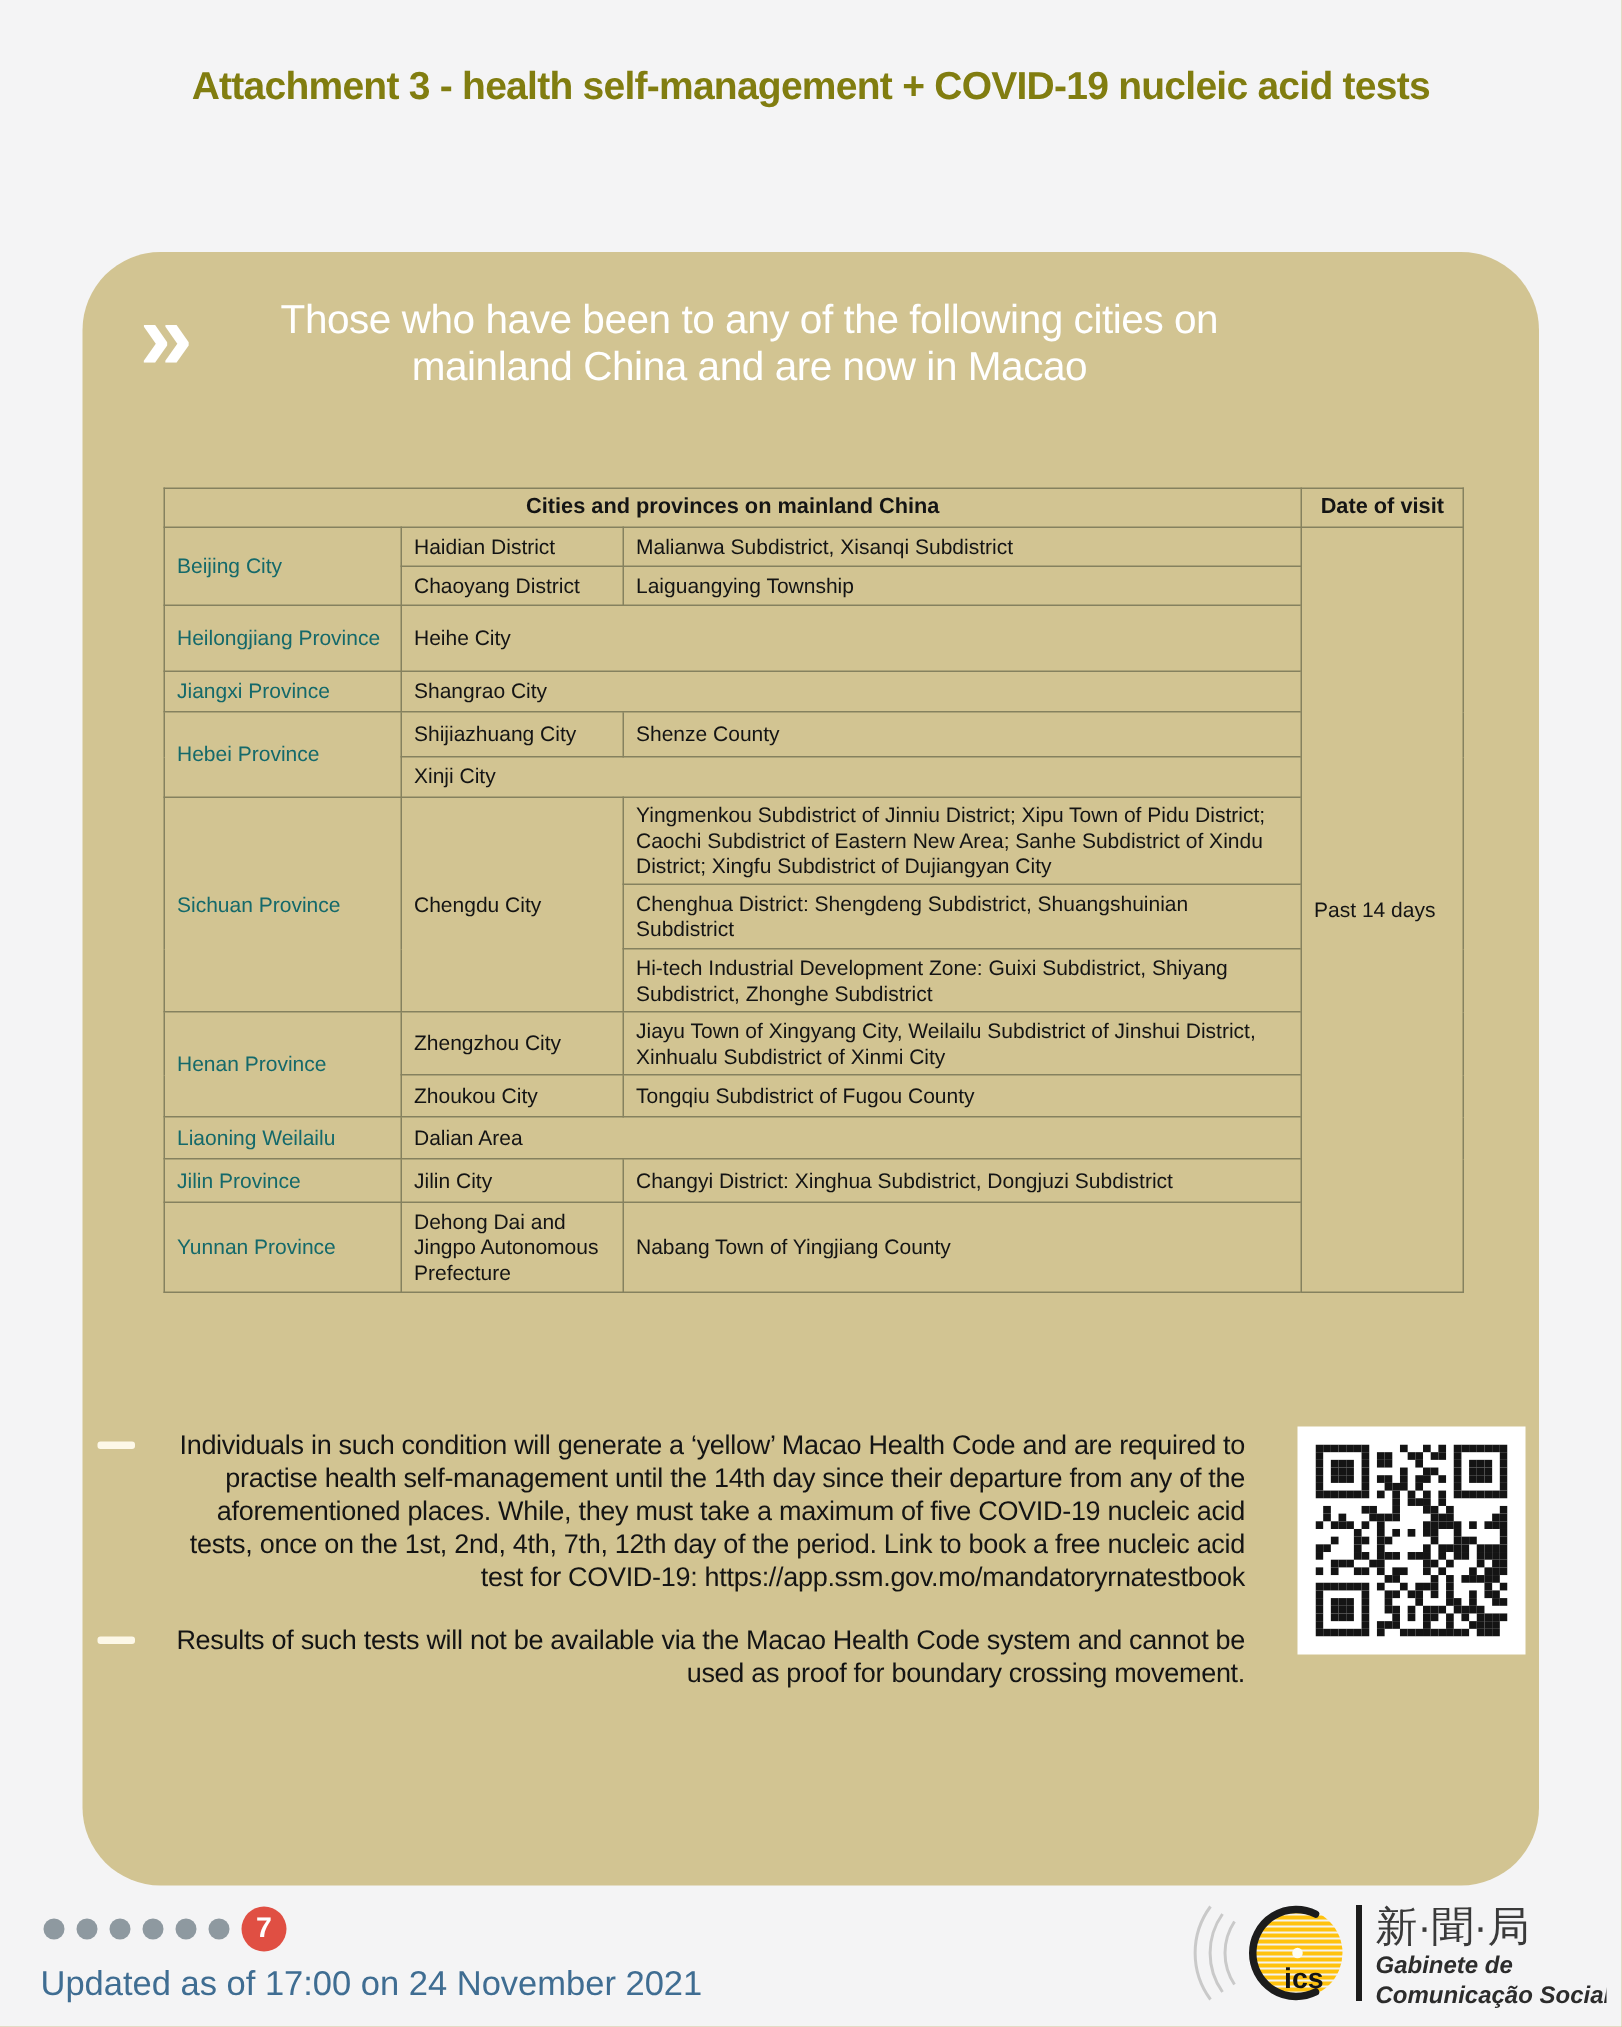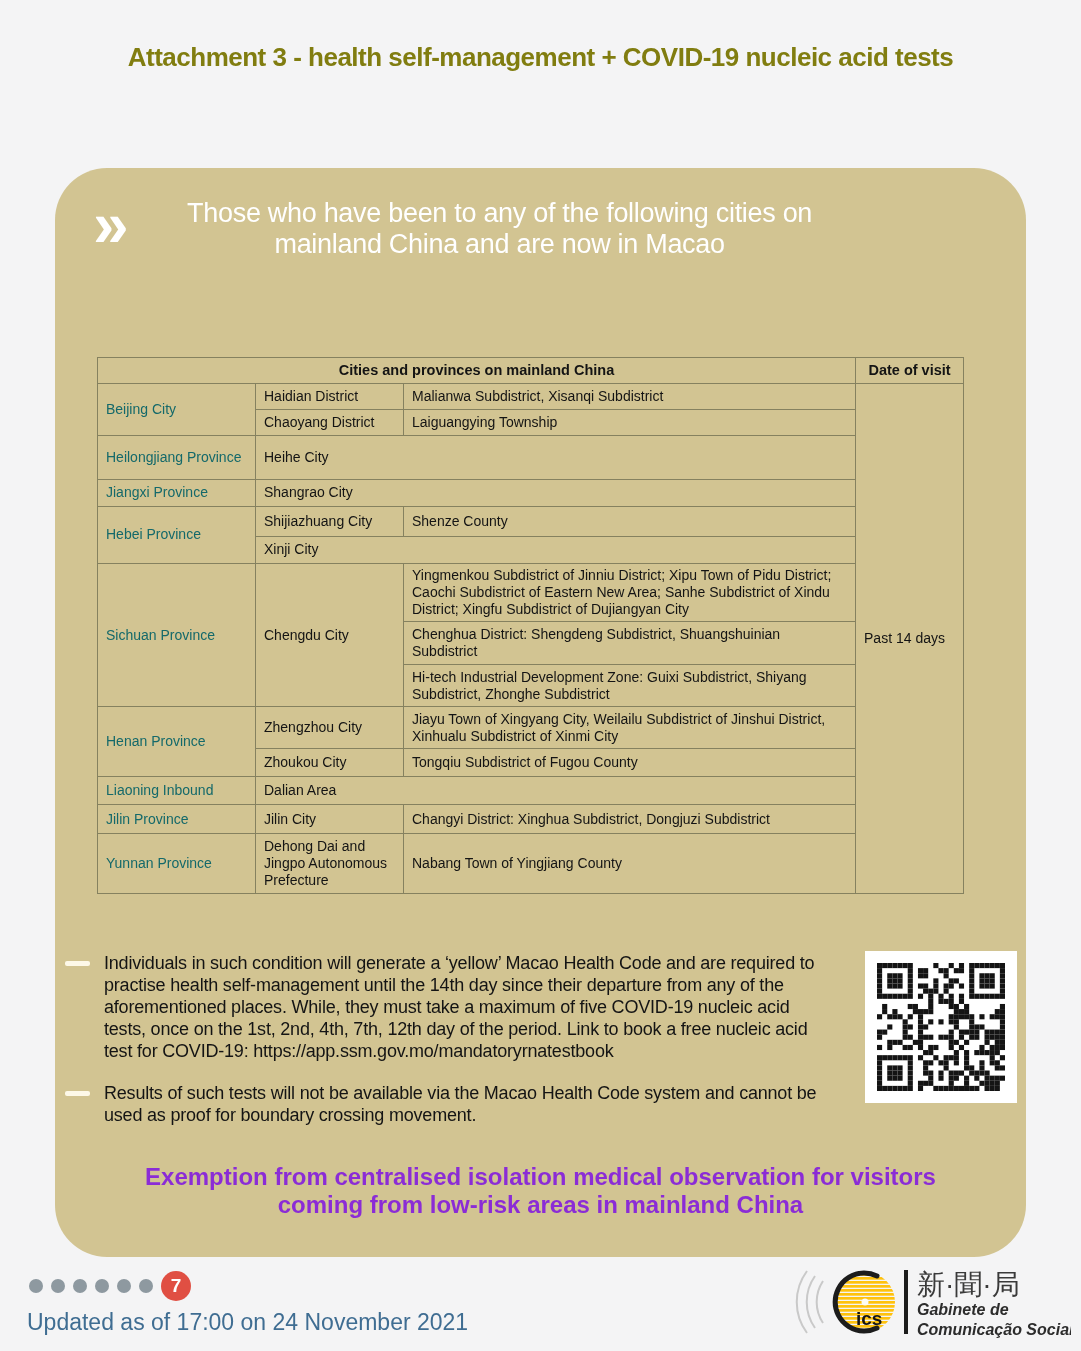--- a/index.html
+++ b/index.html
@@ -37,34 +37,34 @@
     font-size:64px; font-weight:bold; line-height:0.82;
     letter-spacing:-8px; margin-right:14px;
   }
   .heading-text {
     font-size:27px; font-weight:normal; line-height:1.15; width:730px;
     letter-spacing:-0.3px;
     text-align:center;
   }
 
   
-  .tbl-wrap { position:absolute; left:42px; top:157px;margin-top:32px; }
+  .tbl-wrap { position:absolute; left:54px; top:157px; }
   table { border-collapse:collapse; table-layout:fixed; width:866px; }
   td, th {
     border:1px solid #85815f; padding:3px 8px;
     font-size:14px; color:#141414; line-height:1.22;
     vertical-align:middle; text-align:left; word-wrap:break-word;
   }
   th { text-align:center; font-weight:bold; font-size:14.5px; }
   td.prov { color:#14696a; font-weight:normal; }
   td.datecell { vertical-align:middle; }
 
   
   .notes { position:absolute; left:10px; top:785px; width:951px; }
-  .note { display:flex; margin-bottom:20px; }
+  .note { display:flex; margin-bottom:20px;text-align:right; }
   .dash {
     width:25px; height:5px; background:#fdf8e8; border-radius:2px;
     margin-top:8px; margin-right:14px; flex:none;
   }
   .note-text {
     font-size:18px; font-weight:500; color:#141414;
     line-height:1.22; width:726px; letter-spacing:-0.2px;
   }
   .note-text a { color:inherit; text-decoration:none; }
 
@@ -169,21 +169,21 @@
         <tr style="height:42px">
           <td class="prov" rowspan="2">Henan Province</td>
           <td>Zhengzhou City</td>
           <td>Jiayu Town of Xingyang City, Weilailu Subdistrict of Jinshui District, Xinhualu Subdistrict of Xinmi City</td>
         </tr>
         <tr style="height:28px">
           <td>Zhoukou City</td>
           <td>Tongqiu Subdistrict of Fugou County</td>
         </tr>
         <tr style="height:28px">
-          <td class="prov">Liaoning Inbound</td>
+          <td class="prov">Liaoning Weilailu</td>
           <td colspan="2">Dalian Area</td>
         </tr>
         <tr style="height:29px">
           <td class="prov">Jilin Province</td>
           <td>Jilin City</td>
           <td>Changyi District: Xinghua Subdistrict, Dongjuzi Subdistrict</td>
         </tr>
         <tr style="height:60px">
           <td class="prov">Yunnan Province</td>
           <td>Dehong Dai and Jingpo Autonomous Prefecture</td>
@@ -518,21 +518,20 @@
             <rect x="85" y="120" width="5" height="5"></rect>
             <rect x="90" y="120" width="5" height="5"></rect>
             <rect x="95" y="120" width="5" height="5"></rect>
             <rect x="105" y="120" width="5" height="5"></rect>
             <rect x="110" y="120" width="5" height="5"></rect>
             <rect x="115" y="120" width="5" height="5"></rect>
           </g>
         </svg>
     </div>
 
-    <div class="exemption">Exemption from centralised isolation medical observation for visitors coming from low-risk areas in mainland China</div>
   </div>
 
   <div class="footer">
     <div class="dots">
       <span class="dot"></span>
       <span class="dot"></span>
       <span class="dot"></span>
       <span class="dot"></span>
       <span class="dot"></span>
       <span class="dot"></span>

